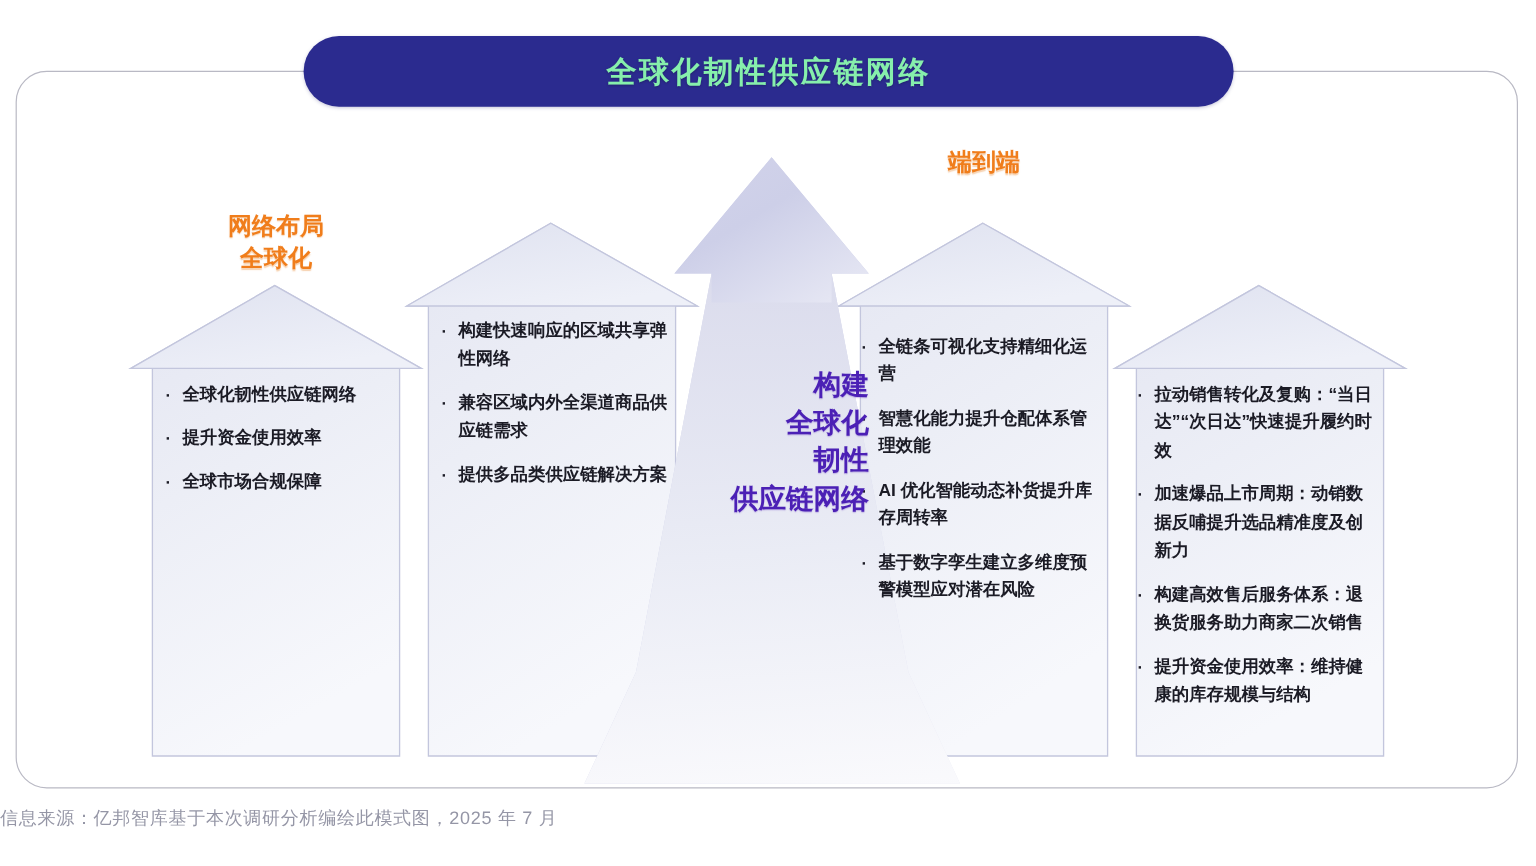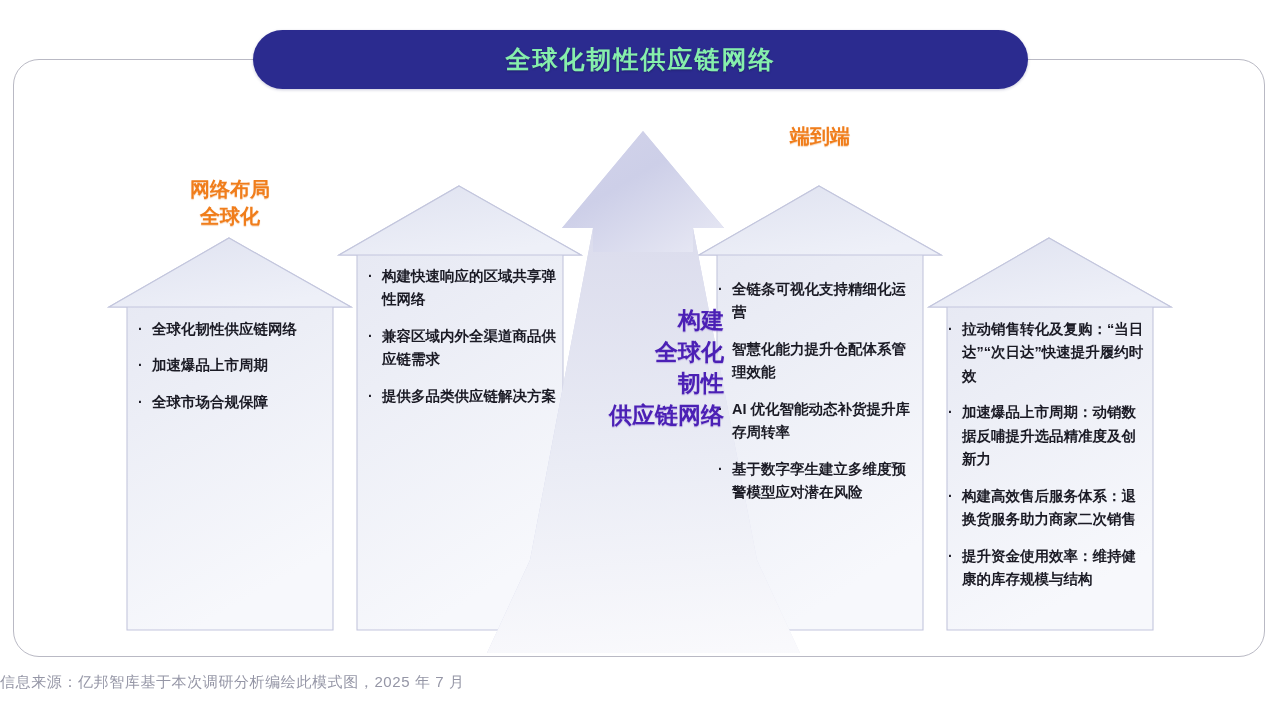--- a/index.html
+++ b/index.html
@@ -208,21 +208,21 @@
     <div>网络布局</div>
     <div>全球化</div>
   </div>
   <div class="arrow-bullets col1-bul">
     <div class="bullet-row">
       <span class="bullet-dot">·</span>
       <span class="bullet-text">全球化韧性供应链网络</span>
     </div>
     <div class="bullet-row">
       <span class="bullet-dot">·</span>
-      <span class="bullet-text">加速爆品上市周期</span>
+      <span class="bullet-text">提升资金使用效率</span>
     </div>
     <div class="bullet-row">
       <span class="bullet-dot">·</span>
       <span class="bullet-text">全球市场合规保障</span>
     </div>
   </div>
 
   <div class="arrow-head-label col2-head">
   </div>
   <div class="arrow-bullets col2-bul">

